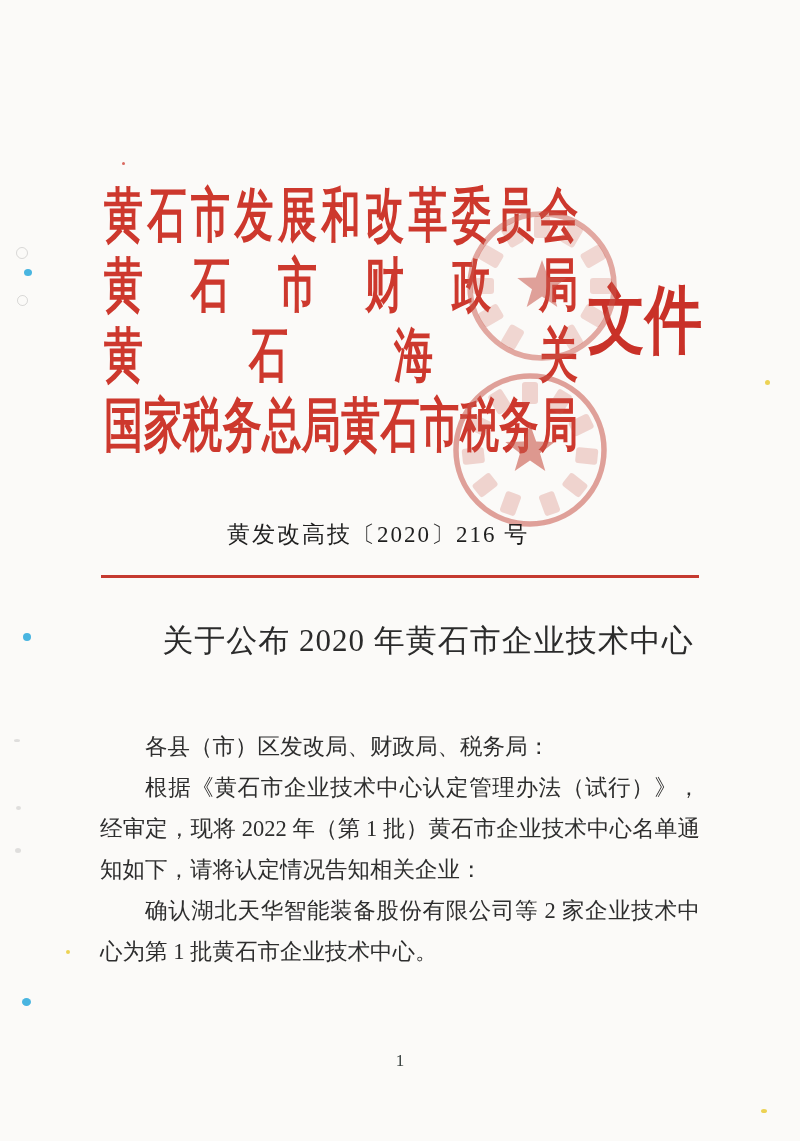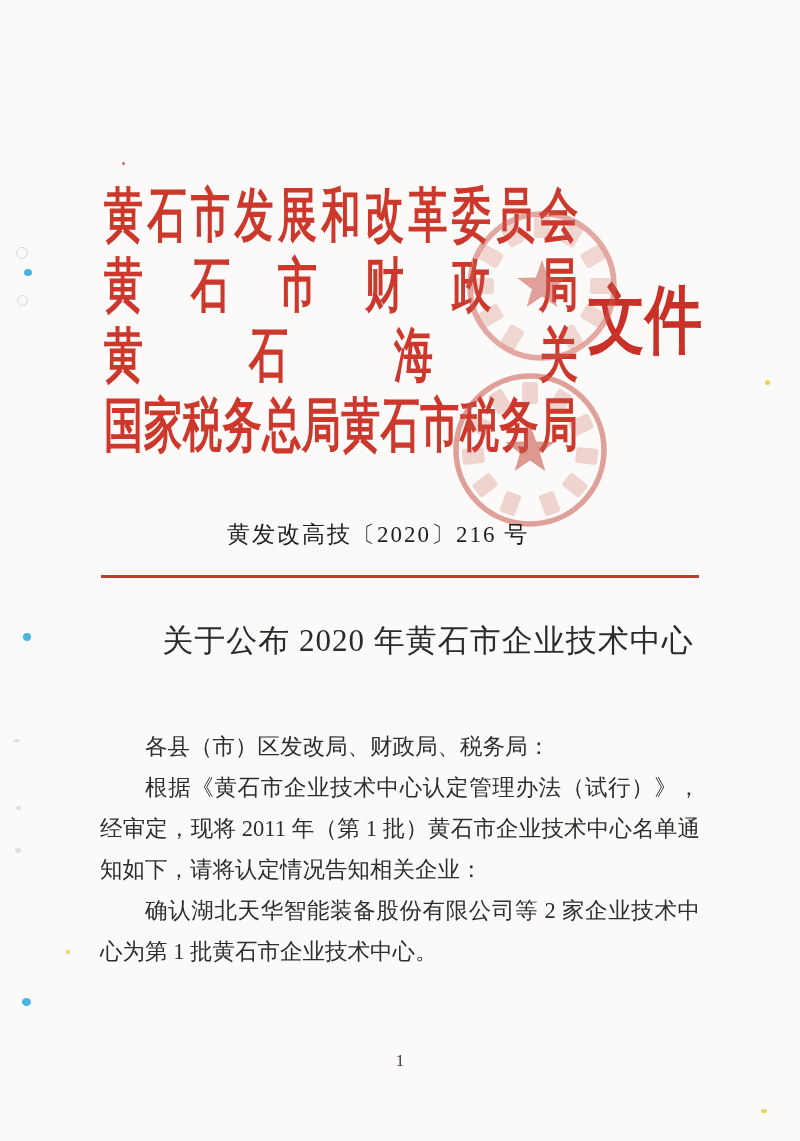--- a/index.html
+++ b/index.html
@@ -193,21 +193,21 @@
   <div class="doc-number">黄发改高技〔2020〕216 号</div>
 
   <div class="red-rule"></div>
 
   <div class="title">
     <div>关于公布 2020 年黄石市企业技术中心</div>
   </div>
 
   <div class="body-text">
     <p class="salutation">各县（市）区发改局、财政局、税务局：</p>
-    <p>根据《黄石市企业技术中心认定管理办法（试行）》，经审定，现将 2011 年（第 1 批）黄石市企业技术中心名单通知如下，请将认定情况告知相关企业：</p>
+    <p>根据《黄石市企业技术中心认定管理办法（试行）》，经审定，现将 2022 年（第 1 批）黄石市企业技术中心名单通知如下，请将认定情况告知相关企业：</p>
     <p>确认湖北天华智能装备股份有限公司等 2 家企业技术中心为第 1 批黄石市企业技术中心。</p>
   </div>
 
   <div class="page-num">1</div>
 
   <div class="speck speck-red" style="left:122px; top:162px; width:3px; height:3px;"></div>
   <div class="speck speck-grayring" style="left:16px;  top:247px; width:10px; height:10px;"></div>
   <div class="speck speck-cyan" style="left:24px;  top:269px; width:8px;  height:7px;"></div>
   <div class="speck speck-grayring" style="left:17px;  top:295px; width:9px;  height:9px;"></div>
   <div class="speck speck-cyan" style="left:23px;  top:633px; width:8px;  height:8px;"></div>

